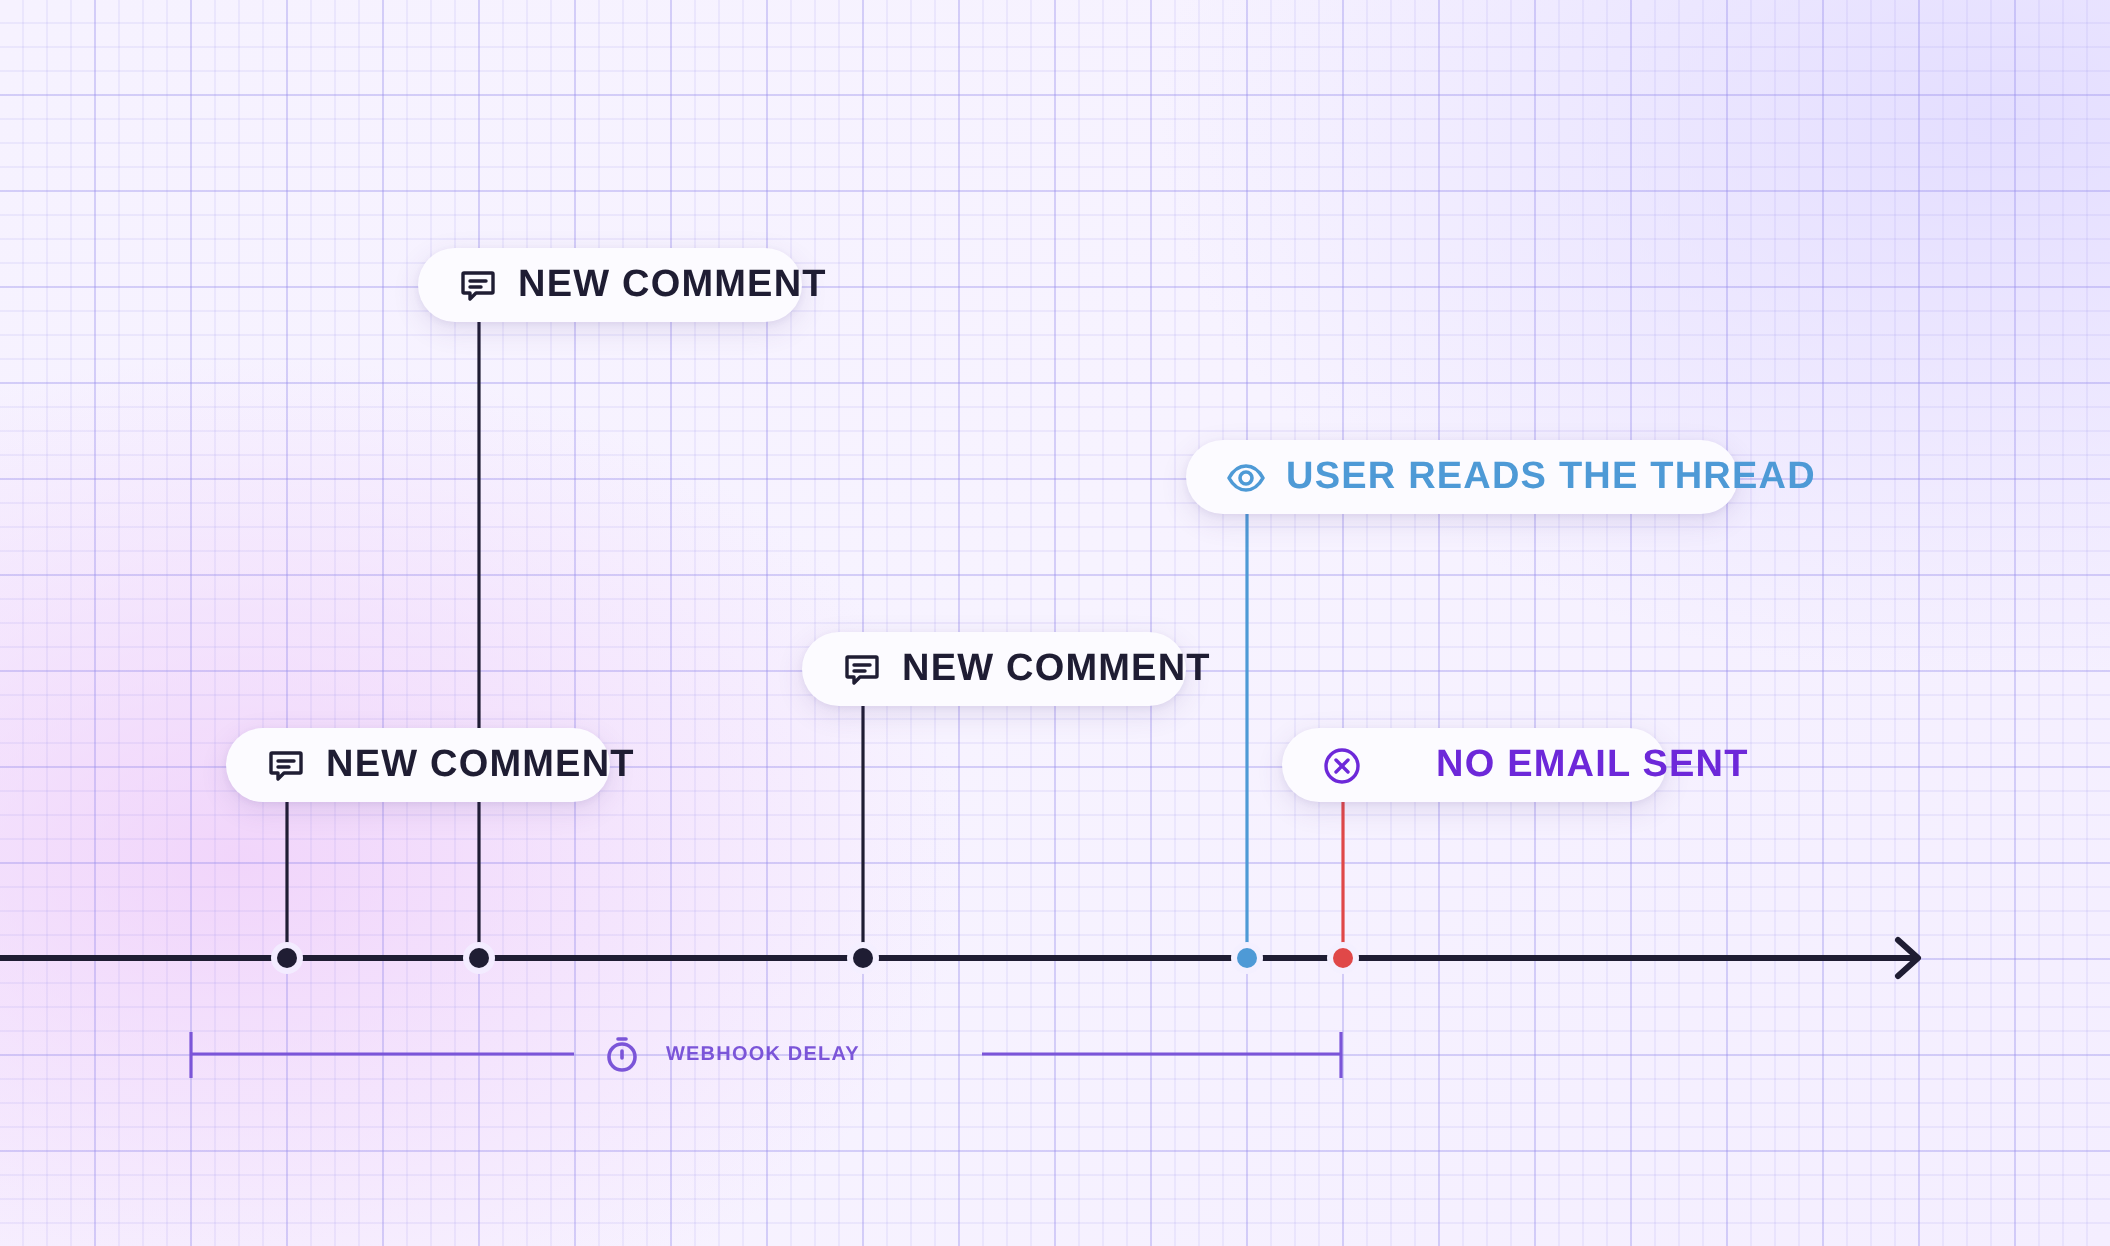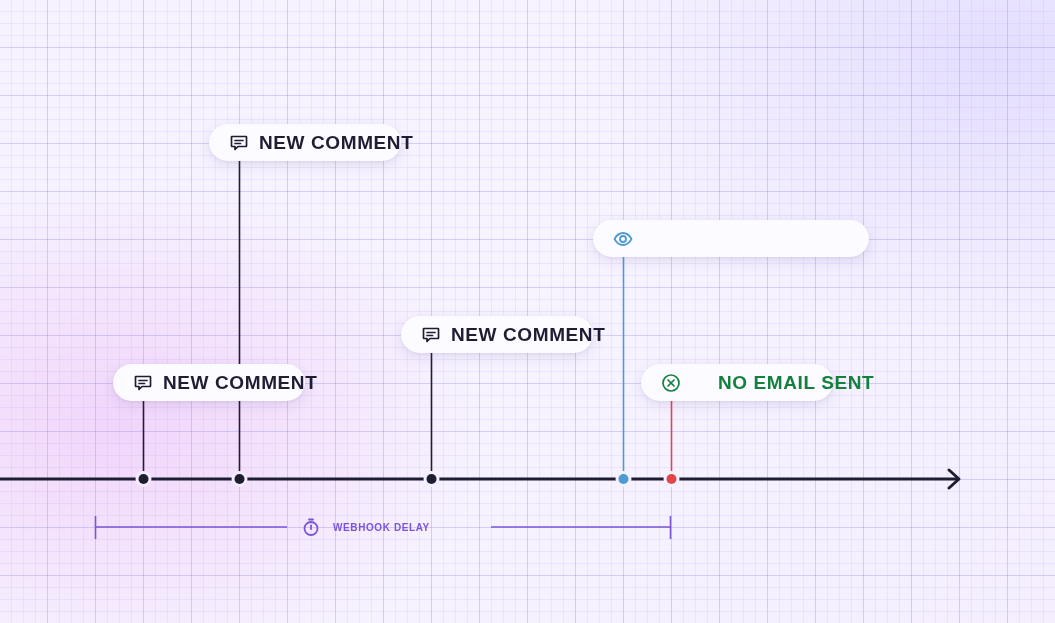--- a/index.html
+++ b/index.html
@@ -26,21 +26,21 @@
     position: absolute; height: 37px; box-sizing: border-box;
     background: #fcfbff; border-radius: 19px;
     box-shadow: 0 4px 14px rgba(80,60,140,0.12), 0 1px 3px rgba(80,60,140,0.08);
     display: flex; align-items: center; padding: 0 18px 0 20px; gap: 10px;
     font-weight: 700; font-size: 19px; letter-spacing: 0.6px; text-transform: uppercase;
     white-space: nowrap;
   }
   .pill .icon { width: 20px; height: 20px; display: inline-flex; flex: 0 0 20px; }
   .pill.dark { color: #1f1d33; }
   .pill.blue { color: #4e9ad6; }
-  .pill.red { color: #15803d; gap: 37px; }
+  .pill.red { color: #6d28d9; gap: 37px; }
   .delay-label {
     position: absolute; left: 301px; top: 515px; height: 24px;
     display: flex; align-items: center; gap: 12px;
     color: #7b55d8; font-weight: 700; font-size: 10px; letter-spacing: 0.6px;
     text-transform: uppercase; white-space: nowrap;
   }
   .delay-label .icon { width: 20px; height: 20px; display: inline-flex; }
 </style>
 </head>
 <body>
@@ -120,20 +120,21 @@
   <span>New comment</span>
 </div>
 
 <div class="pill blue" style="left:593px; top:220px; width:276px;">
   <span class="icon">
     <svg width="20" height="20" viewBox="0 0 20 20" fill="none" stroke="currentColor" stroke-width="1.8">
       <path d="M1.5 10c2.2-4 5-6 8.5-6s6.3 2 8.5 6c-2.2 4-5 6-8.5 6s-6.3-2-8.5-6z" stroke-linejoin="round"></path>
       <circle cx="10" cy="10" r="3"></circle>
     </svg>
   </span>
+  <span>User reads the thread</span>
 </div>
 
 <div class="pill red" style="left:641px; top:364px; width:192px;">
   <span class="icon">
     <svg width="20" height="20" viewBox="0 0 20 20" fill="none" stroke="currentColor" stroke-width="1.7" stroke-linecap="round">
       <circle cx="10" cy="10" r="8"></circle>
       <line x1="7" y1="7" x2="13" y2="13"></line>
         <line x1="13" y1="7" x2="7" y2="13"></line>
     </svg>
   </span>

